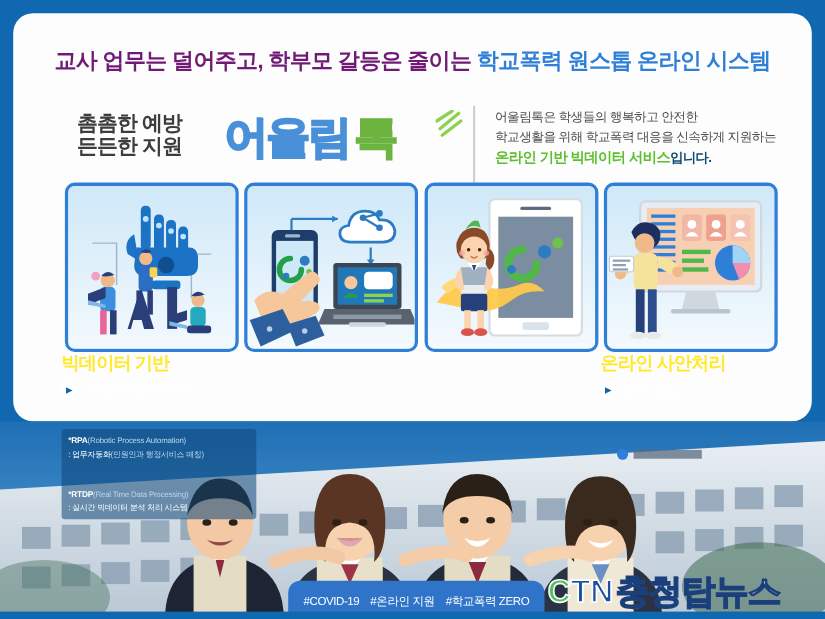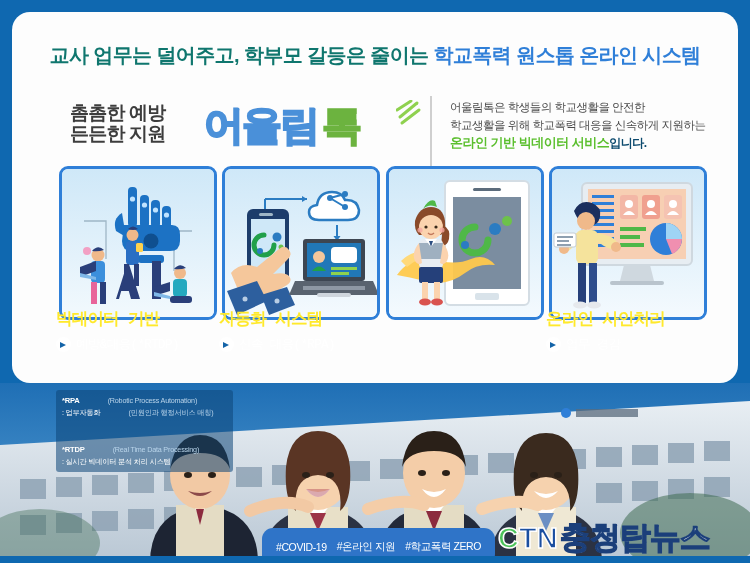--- a/index.html
+++ b/index.html
@@ -14,21 +14,21 @@
   .white-panel{
     position:absolute;left:12px;top:12px;width:726px;height:371px;
     background:#fdfdfd;border-radius:18px;overflow:hidden;
   }
 
   
   .headline{
     position:absolute;left:0;top:30px;width:726px;text-align:center;
     font-size:20px;font-weight:bold;letter-spacing:-0.6px;white-space:nowrap;
   }
-  .headline .dark{color:#0f766e;}
+  .headline .dark{color:#701a75;}
   .headline .blue{color:#2f7fd8;}
 
   
   .brand-row{position:absolute;left:40px;top:78px;width:690px;height:80px;}
   .slogan{
     position:absolute;left:18px;top:12px;
     font-size:19px;font-weight:bold;color:#3d3d3d;line-height:21px;
     letter-spacing:-0.8px;text-align:left;
   }
   .logo{
@@ -50,21 +50,21 @@
   .cards{position:absolute;left:0;top:166px;width:750px;height:150px;}
   .card{
     position:absolute;top:0;width:152px;height:148px;
     border:3px solid #2f7fd8;border-radius:9px;overflow:hidden;
     background:linear-gradient(#d7ecfa,#eef7fd);
   }
   .card.c1{left:59px;} .card.c2{left:222px;} .card.c3{left:386px;} .card.c4{left:549px;}
   .card svg{display:block;width:100%;height:100%;}
 
   
-  .labels{position:absolute;left:0;top:310px;width:606px;height:60px;font-family:Liberation Mono, monospace;}
+  .labels{position:absolute;left:0;top:320px;width:606px;height:60px;}
   .lbl{position:absolute;top:0;width:175px;}
   .lbl.l1{left:56px;} .lbl.l2{left:219px;} .lbl.l3{left:383px;} .lbl.l4{left:546px;}
   .lbl .t{
     font-size:16.5px;font-weight:bold;color:#ffe92b;letter-spacing:-0.8px;
     white-space:nowrap;line-height:20px;
   }
   .lbl .s{
     display:flex;align-items:center;gap:5px;margin-top:6px;
     font-size:12.5px;color:#ffffff;letter-spacing:-0.6px;white-space:nowrap;
   }
@@ -79,21 +79,21 @@
   }
 
   
   .footnote{
     position:absolute;left:56px;top:390px;width:165px;padding:5px 6px;
     background:rgba(12,70,120,0.55);border-radius:3px;
     font-size:7.2px;color:#eaf3fb;line-height:11.5px;letter-spacing:-0.2px;
   }
   .footnote b{color:#ffffff;font-size:7.6px;}
   .footnote .ko{color:#ffffff;}
-  .footnote .dim{color:#b9d4ea;padding-left:28px;}
+  .footnote .dim{color:#b9d4ea;}
   .fn-row{margin-bottom:5px;}
   .fn-row:last-child{margin-bottom:0;margin-top:26px;}
 
   
   .photo{position:absolute;left:0;top:383px;width:750px;height:180px;overflow:hidden;}
   .photo svg{display:block;width:750px;height:180px;}
 
   
   .hashbar{
     position:absolute;left:262px;top:528px;height:37px;padding:0 14px;
@@ -139,21 +139,21 @@
         <g stroke="#8fd14f" stroke-width="3" stroke-linecap="round">
           <line x1="4" y1="17" x2="21" y2="3"></line>
           <line x1="6" y1="23" x2="23" y2="10"></line>
           <line x1="1" y1="10" x2="15" y2="1"></line>
         </g>
       </svg>
 
       <div class="divider"></div>
 
       <div class="desc">
-        <div>어울림톡은 학생들의 학교생활을 안전한</div>
+        <div>어울림톡은 학생들의 행복하고 안전한</div>
         <div>학교생활을 위해 학교폭력 대응을 신속하게 지원하는</div>
         <div><span class="hl">온라인 기반 빅데이터 서비스</span><span class="tail">입니다.</span></div>
       </div>
     </div>
   </div>
 
   <div class="cards">
 
     <div class="card c1">
       <svg viewBox="0 0 152 148">
@@ -392,27 +392,20 @@
       </svg>
     </div>
   </div>
 
   <div class="labels">
     <div class="lbl l1">
       <div class="t">빅데이터 기반</div>
       <div class="s">
         <span class="arrow"></span>
         <span>예방&amp;대응(*RTDP)</span>
-      </div>
-    </div>
-    <div class="lbl l2">
-      <div class="t">자동화 시스템</div>
-      <div class="s">
-        <span class="arrow"></span>
-        <span>신속 대응(*RPA)</span>
       </div>
     </div>
     <div class="lbl l4">
       <div class="t">온라인 사안처리</div>
       <div class="s">
         <span class="arrow"></span>
         <span>업무 경감</span>
       </div>
     </div>
   </div>

